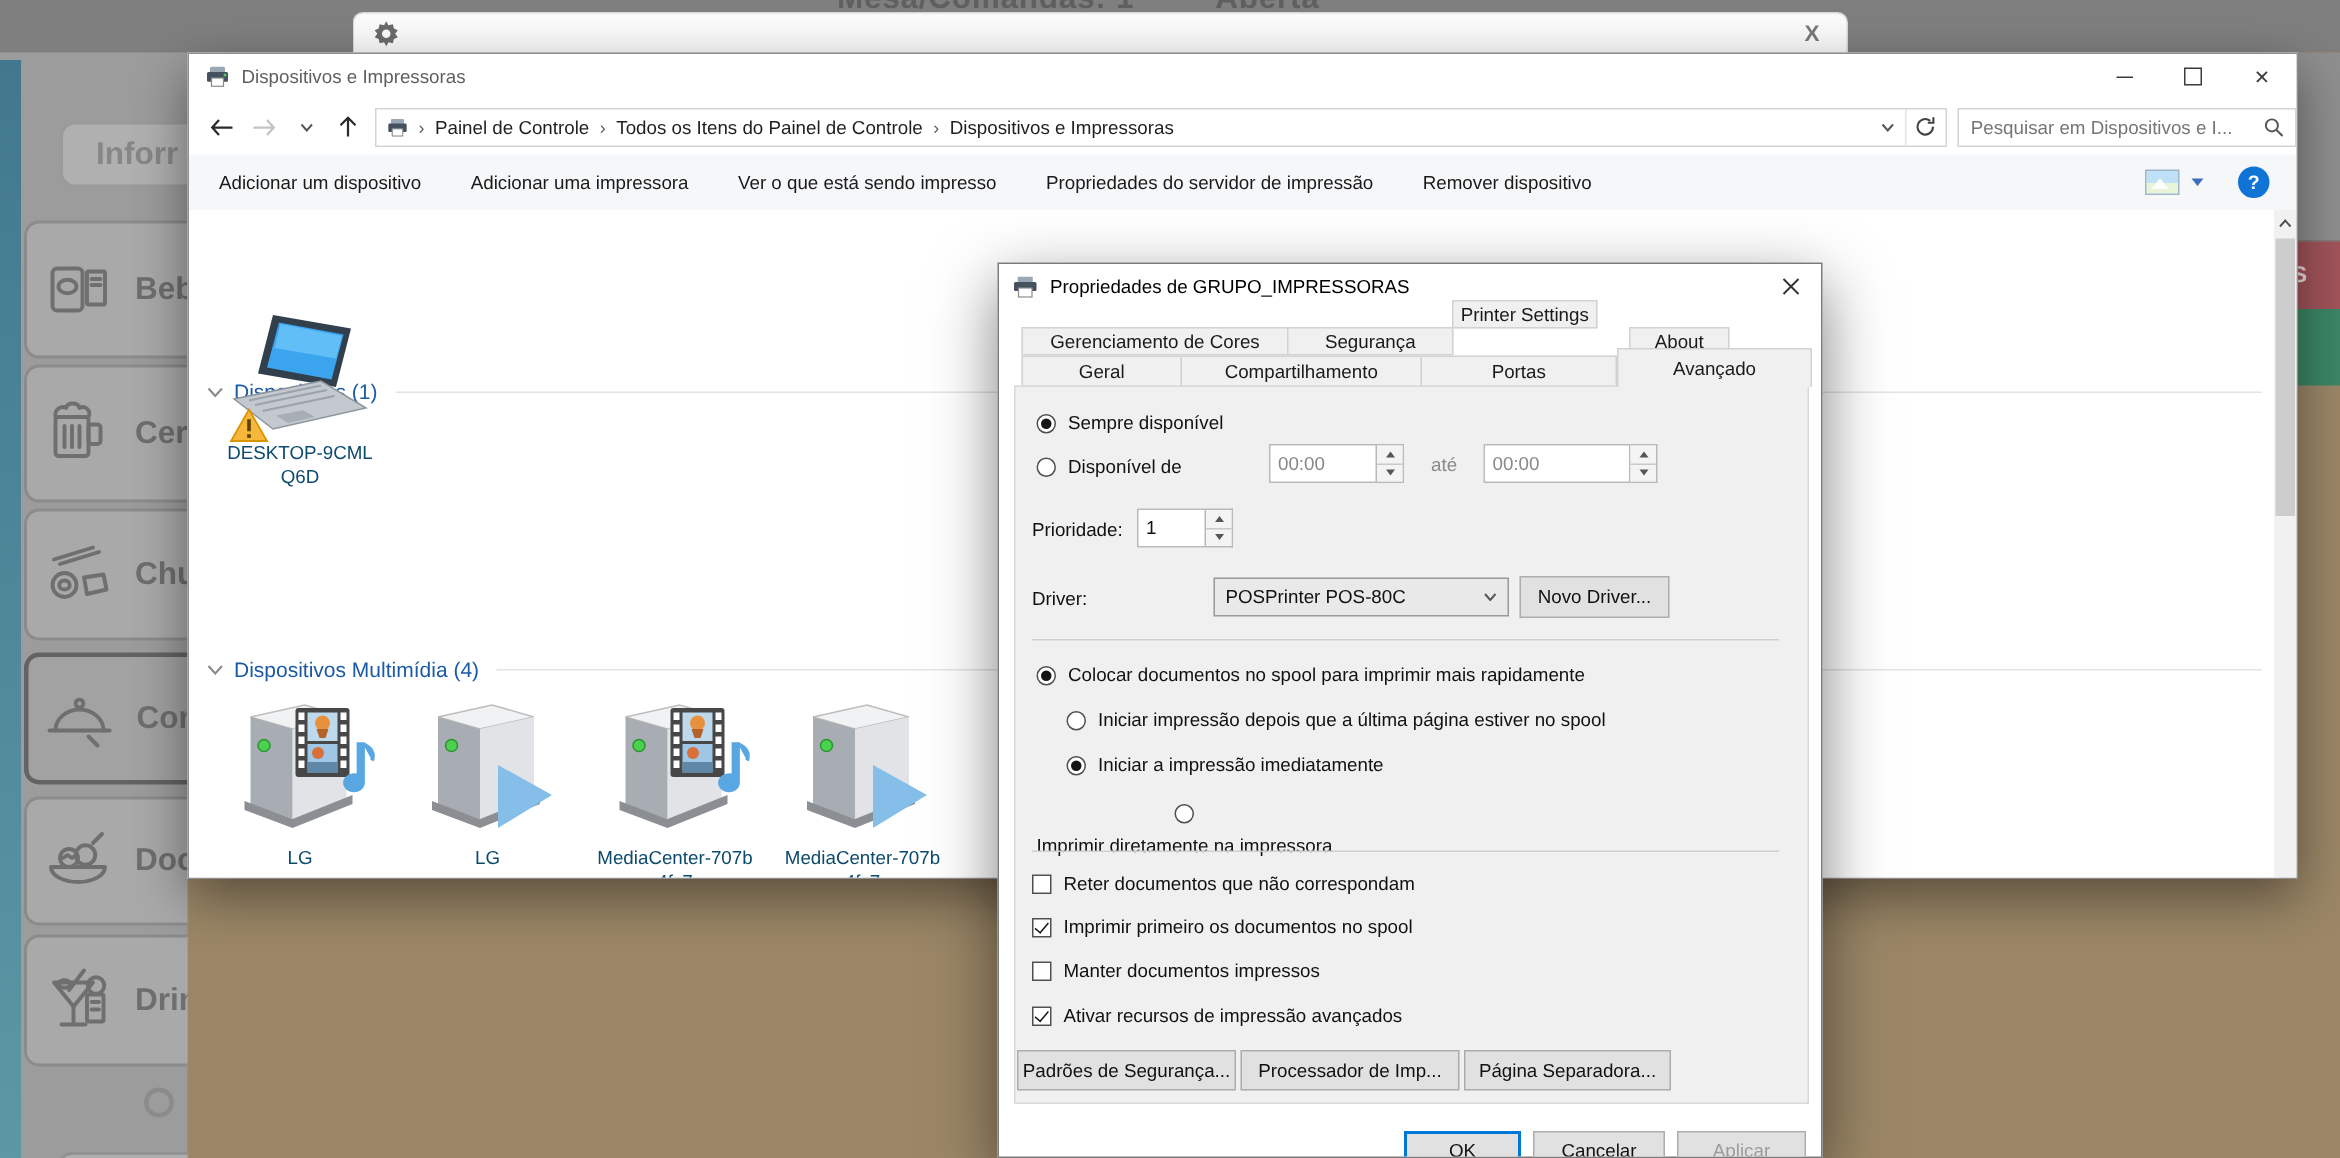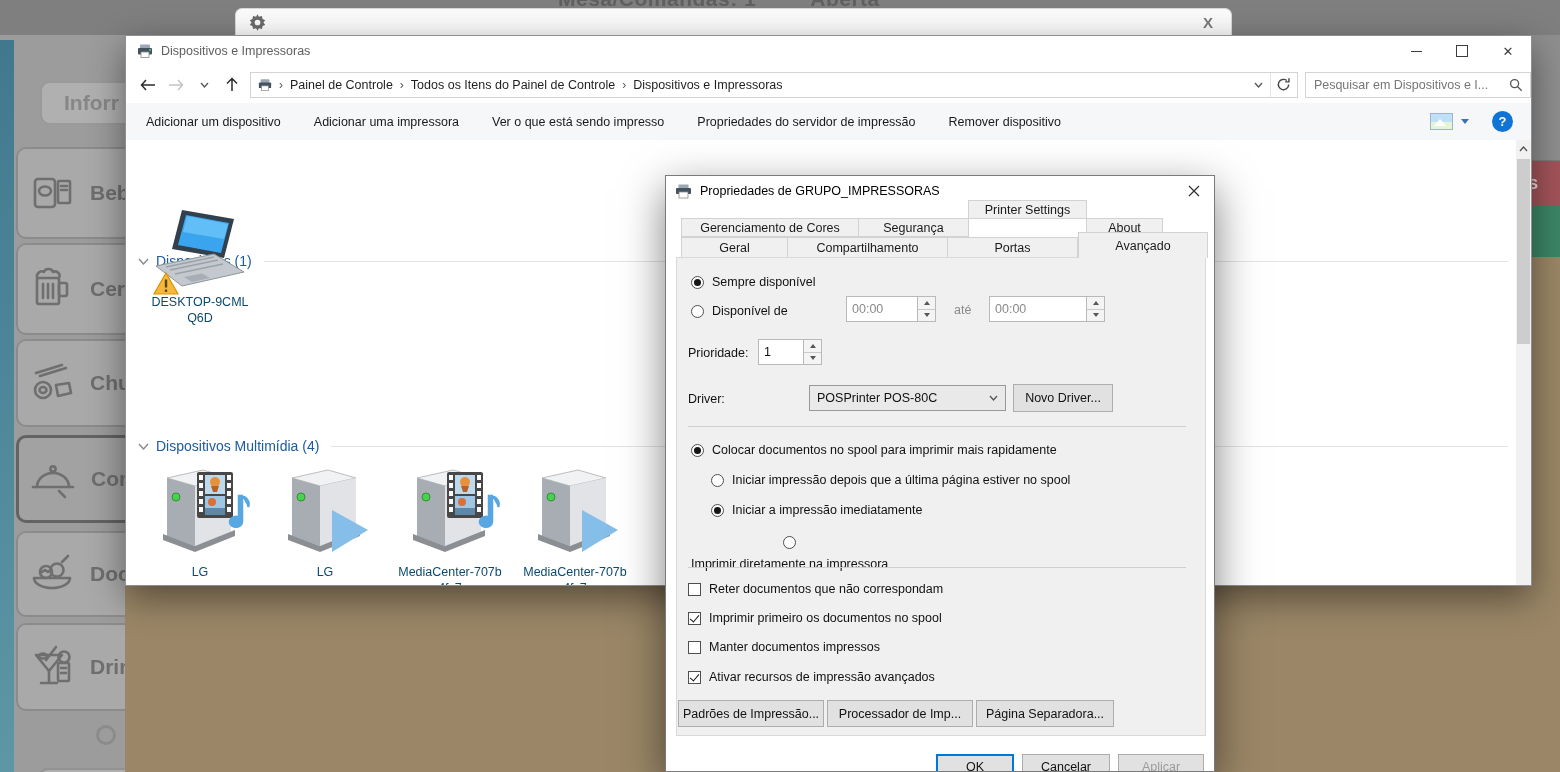--- a/index.html
+++ b/index.html
@@ -576,24 +576,24 @@
           </svg>
       </div>
     </div>
 
     <div class="tab" style="left:15px;top:42px;width:178px;height:19px;">
         <span>Gerenciamento de Cores</span>
       </div>
     <div class="tab" style="left:192px;top:42px;width:111px;height:19px;">
         <span>Segurança</span>
       </div>
-    <div class="tab" style="left:302px;top:24px;width:119px;height:19px;">
+    <div class="tab" style="left:302px;top:24px;width:97px;height:19px;">
         <span>Printer Settings</span>
       </div>
-    <div class="tab" style="left:420px;top:42px;width:77px;height:19px;">
+    <div class="tab" style="left:420px;top:42px;width:67px;height:19px;">
         <span>About</span>
       </div>
 
     <div class="tab" style="left:15px;top:61px;width:107px;height:21px;">
         <span>Geral</span>
       </div>
     <div class="tab" style="left:121px;top:61px;width:161px;height:21px;">
         <span>Compartilhamento</span>
       </div>
     <div class="tab" style="left:281px;top:61px;width:131px;height:21px;">
@@ -693,21 +693,21 @@
     <div class="opt" style="left:22px;top:464px;z-index:3;">
       <span class="chk"></span>
       <span>Manter documentos impressos</span>
     </div>
     <div class="opt" style="left:22px;top:494px;z-index:3;">
       <span class="chk on"></span>
       <span>Ativar recursos de impressão avançados</span>
     </div>
 
     <div class="btn" style="left:12px;top:524px;width:146px;z-index:3;">
-        <span>Padrões de Impressão...</span>
+        <span>Padrões de Segurança...</span>
       </div>
     <div class="btn" style="left:161px;top:524px;width:146px;z-index:3;">
         <span>Processador de Imp...</span>
       </div>
     <div class="btn" style="left:310px;top:524px;width:138px;z-index:3;">
         <span>Página Separadora...</span>
       </div>
 
     <div class="btn focused" style="left:270px;top:578px;width:78px;height:26px;">
         <span>OK</span>

